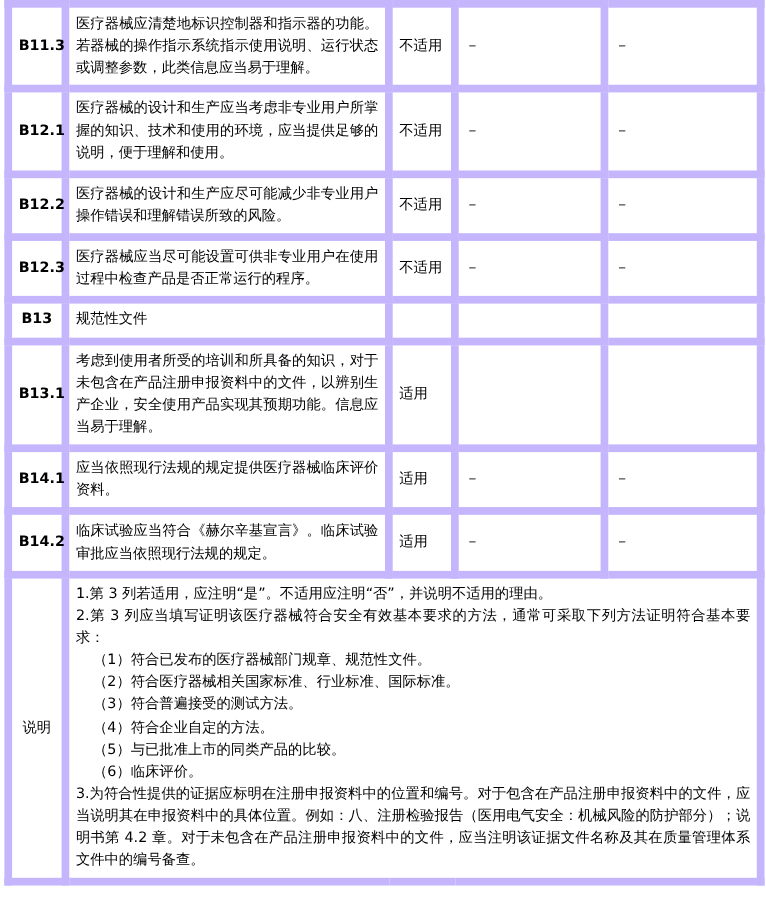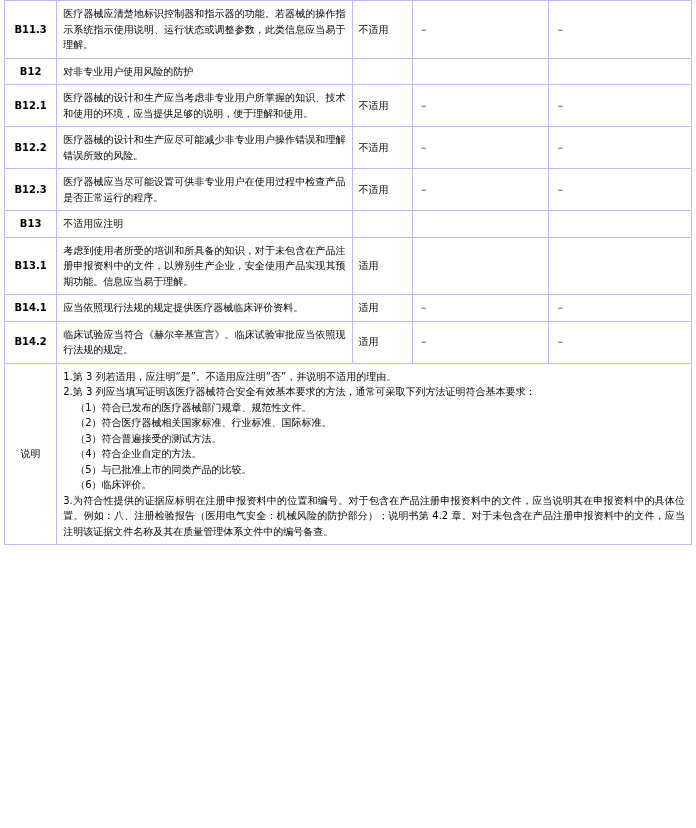--- a/index.html
+++ b/index.html
@@ -18,25 +18,25 @@
     width: 696px;
     box-sizing: border-box;
   }
   table.req-table {
     border-collapse: collapse;
     width: 688px;
     margin: 0 4px;
     table-layout: fixed;
   }
   table.req-table td {
-    border: 1px solid #c4b5fd;
+    border: 7px solid #c4b5fd;
     vertical-align: middle;
     padding: 5px 6px;
     line-height: 1.55;
-    font-size: 10px;
+    font-size: 13px;
   }
   col.c-id { width: 52px; }
   col.c-req { width: 294px; }
   col.c-app { width: 60px; }
   col.c-meth { width: 136px; }
   col.c-evid { width: 142px; }
 
   td.id-cell {
     text-align: center;
     font-size: 12.5px;
@@ -96,27 +96,20 @@
     <tbody>
 
       <tr>
         <td class="id-cell">B11.3</td>
         <td class="req-cell">医疗器械应清楚地标识控制器和指示器的功能。若器械的操作指示系统指示使用说明、运行状态或调整参数，此类信息应当易于理解。</td>
         <td class="app-cell">不适用</td>
         <td class="dash-cell">－</td>
         <td class="dash-cell">－</td>
       </tr>
 
-      <tr>
-        <td class="id-cell">B12</td>
-        <td class="section-cell">对非专业用户使用风险的防护</td>
-        <td class="app-cell"></td>
-        <td class="blank-cell"></td>
-        <td class="blank-cell"></td>
-      </tr>
 
       <tr>
         <td class="id-cell">B12.1</td>
         <td class="req-cell">医疗器械的设计和生产应当考虑非专业用户所掌握的知识、技术和使用的环境，应当提供足够的说明，便于理解和使用。</td>
         <td class="app-cell">不适用</td>
         <td class="dash-cell">－</td>
         <td class="dash-cell">－</td>
       </tr>
 
       <tr>
@@ -130,21 +123,21 @@
       <tr>
         <td class="id-cell">B12.3</td>
         <td class="req-cell">医疗器械应当尽可能设置可供非专业用户在使用过程中检查产品是否正常运行的程序。</td>
         <td class="app-cell">不适用</td>
         <td class="dash-cell">－</td>
         <td class="dash-cell">－</td>
       </tr>
 
       <tr>
         <td class="id-cell">B13</td>
-        <td class="section-cell">不适用应注明</td>
+        <td class="section-cell">规范性文件</td>
         <td class="app-cell"></td>
         <td class="blank-cell"></td>
         <td class="blank-cell"></td>
       </tr>
 
       <tr>
         <td class="id-cell">B13.1</td>
         <td class="req-cell">考虑到使用者所受的培训和所具备的知识，对于未包含在产品注册申报资料中的文件，以辨别生产企业，安全使用产品实现其预期功能。信息应当易于理解。</td>
         <td class="app-cell">适用</td>
         <td class="blank-cell"></td>

